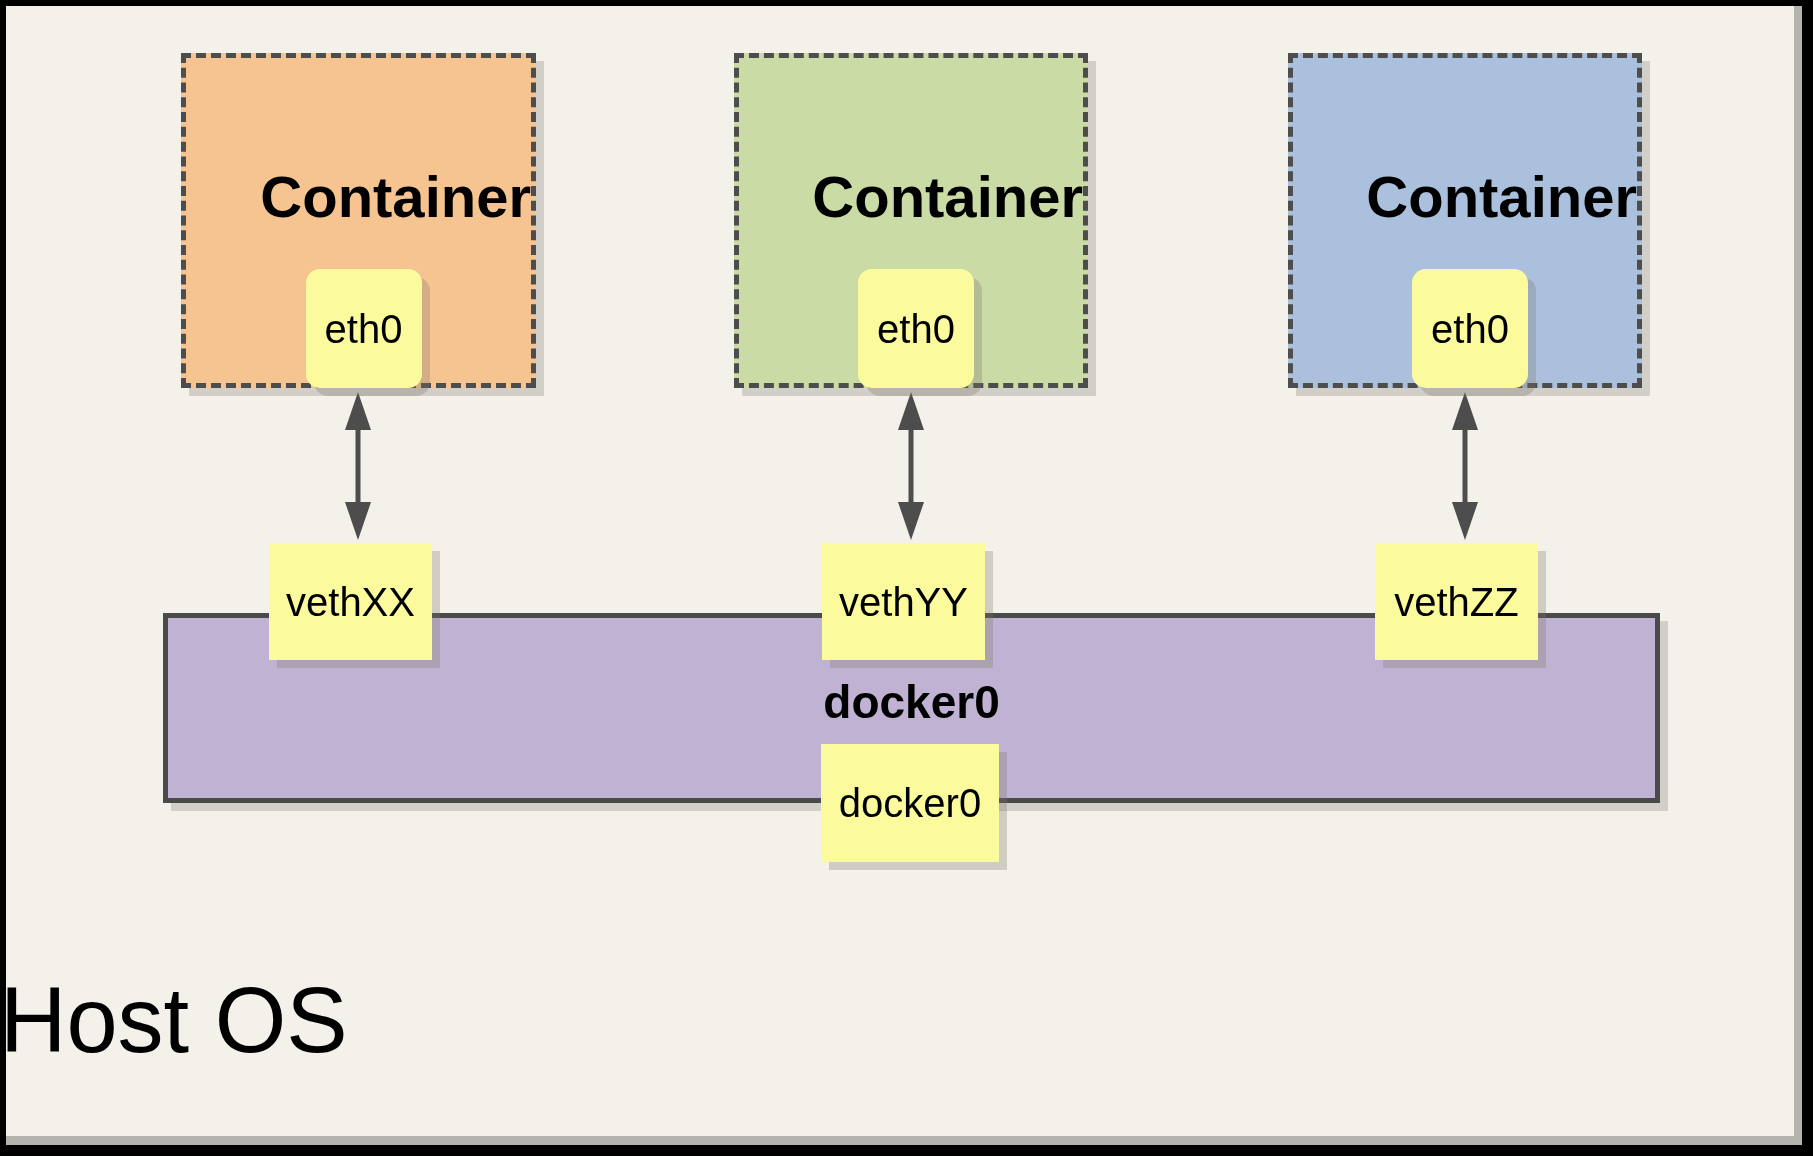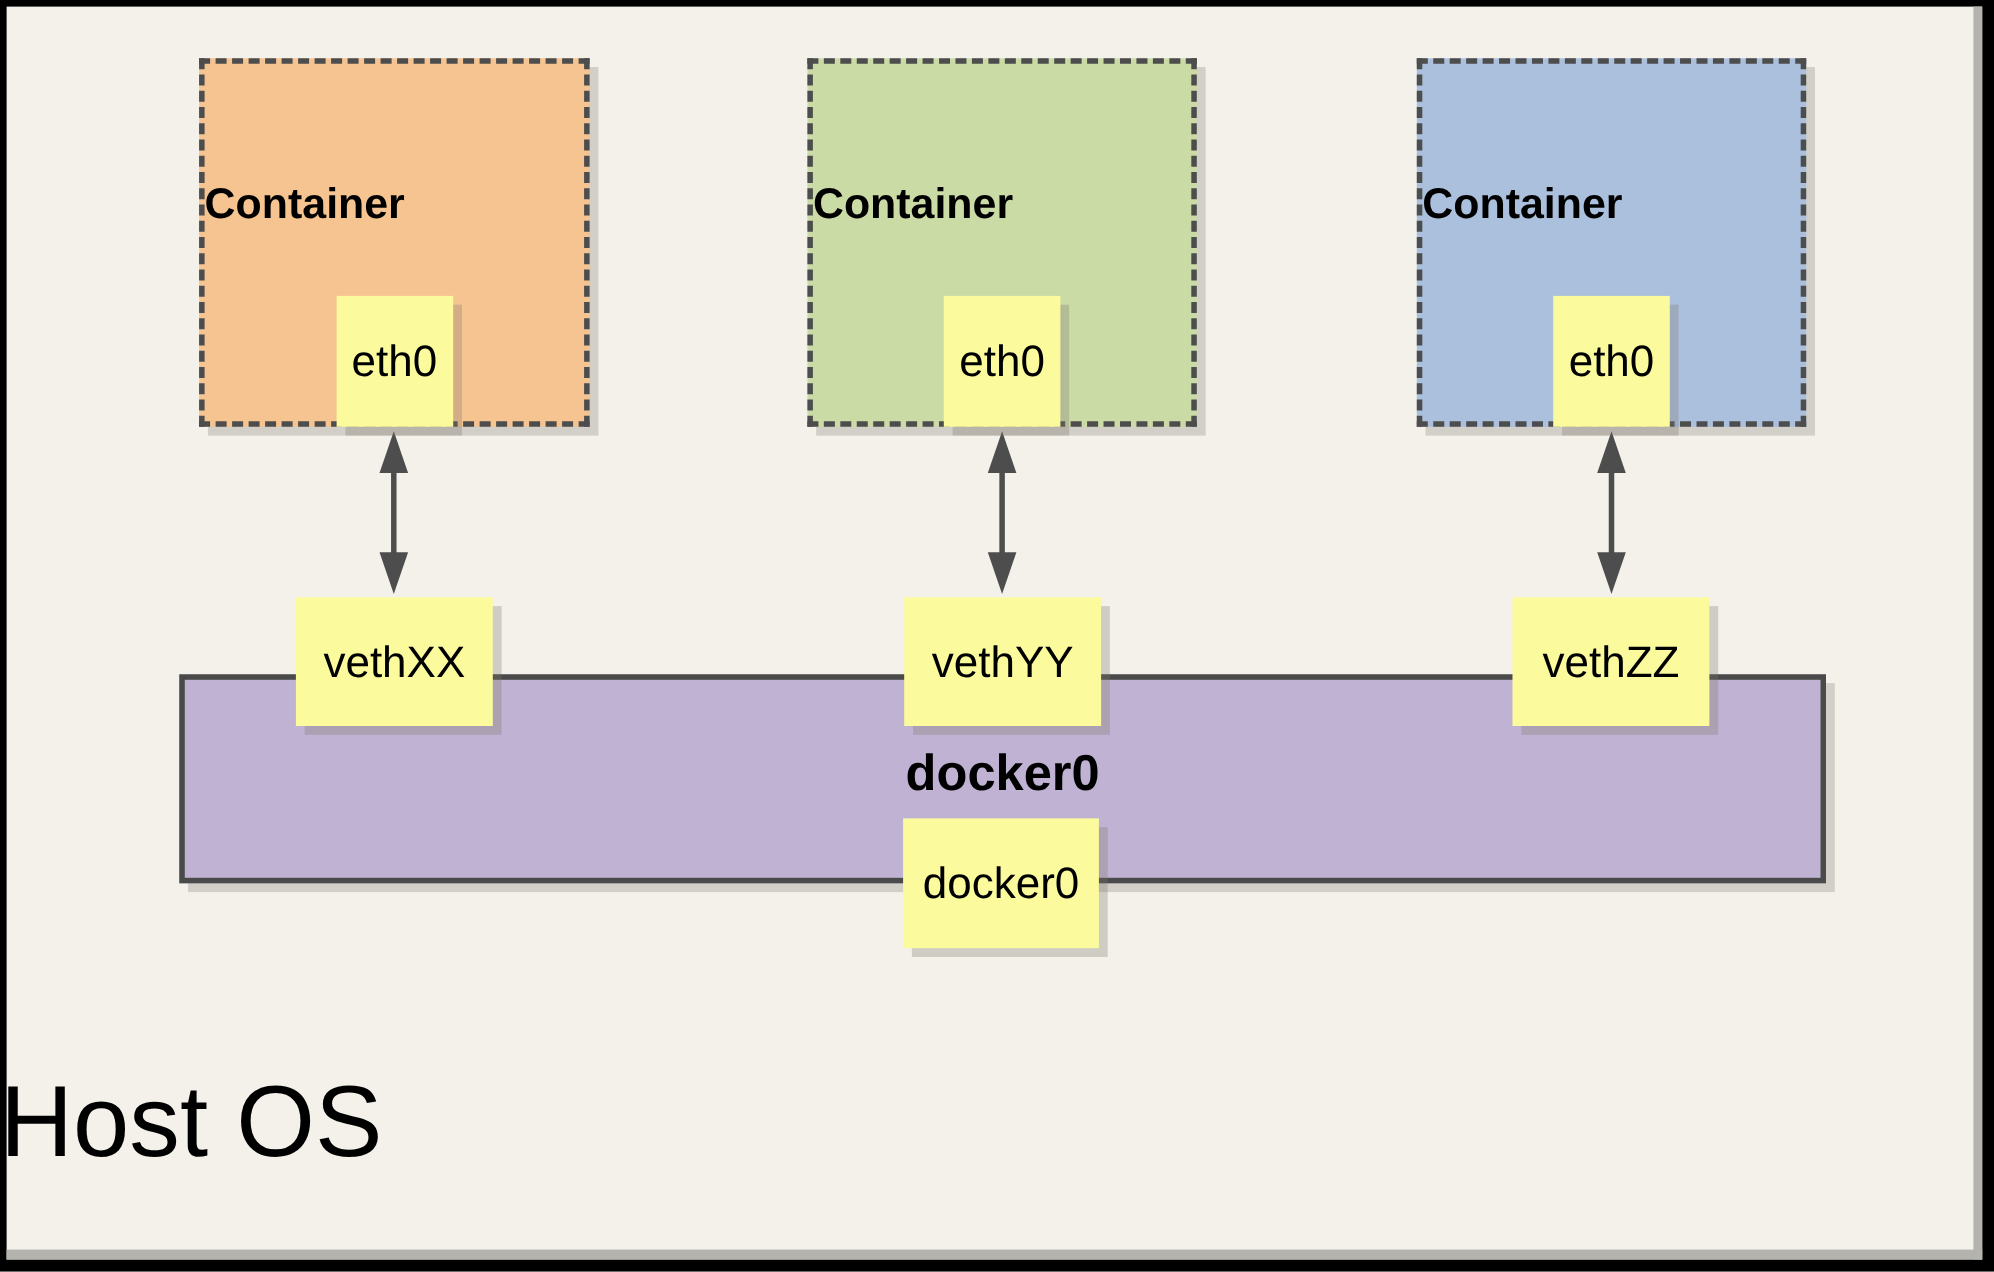--- a/index.html
+++ b/index.html
@@ -22,38 +22,39 @@
   .layer{position:absolute;inset:0;}
 
   .container-box{
     position:absolute;
     top:53px;height:335px;
     border:5px dashed #4D4D4D;
     box-shadow:8px 8px 0 rgba(125,120,110,0.28);
   }
   .container-label{
     position:absolute;left:0;right:0;top:106px;
-    text-align:left;
-    font-size:39px;font-weight:bold;line-height:1.15;
+    text-align:right;
+    font-size:58px;font-weight:bold;line-height:1.15;
   }
   .note{
     background:#FBFB9E;
     box-shadow:8px 8px 0 rgba(125,120,110,0.30);
     display:flex;align-items:center;justify-content:center;
     font-size:40px;line-height:1.1;
   }
   .iface-box{
     position:absolute;
     left:50%;margin-left:-53px;bottom:-5px;
-    width:106px;height:119px;
+    width:116px;height:119px;
     z-index:3;
+    border-radius:14px;
   }
   .veth-box{
     position:absolute;top:543px;
-    width:179px;height:117px;
+    width:163px;height:117px;
     z-index:3;
   }
   .arrow{
     position:absolute;top:389px;width:44px;height:154px;z-index:2;
   }
   .bridge-bar{
     position:absolute;
     left:163px;top:613px;width:1497px;height:190px;
     background:#C0B2D2;
     border:5px solid #4A4A4A;

